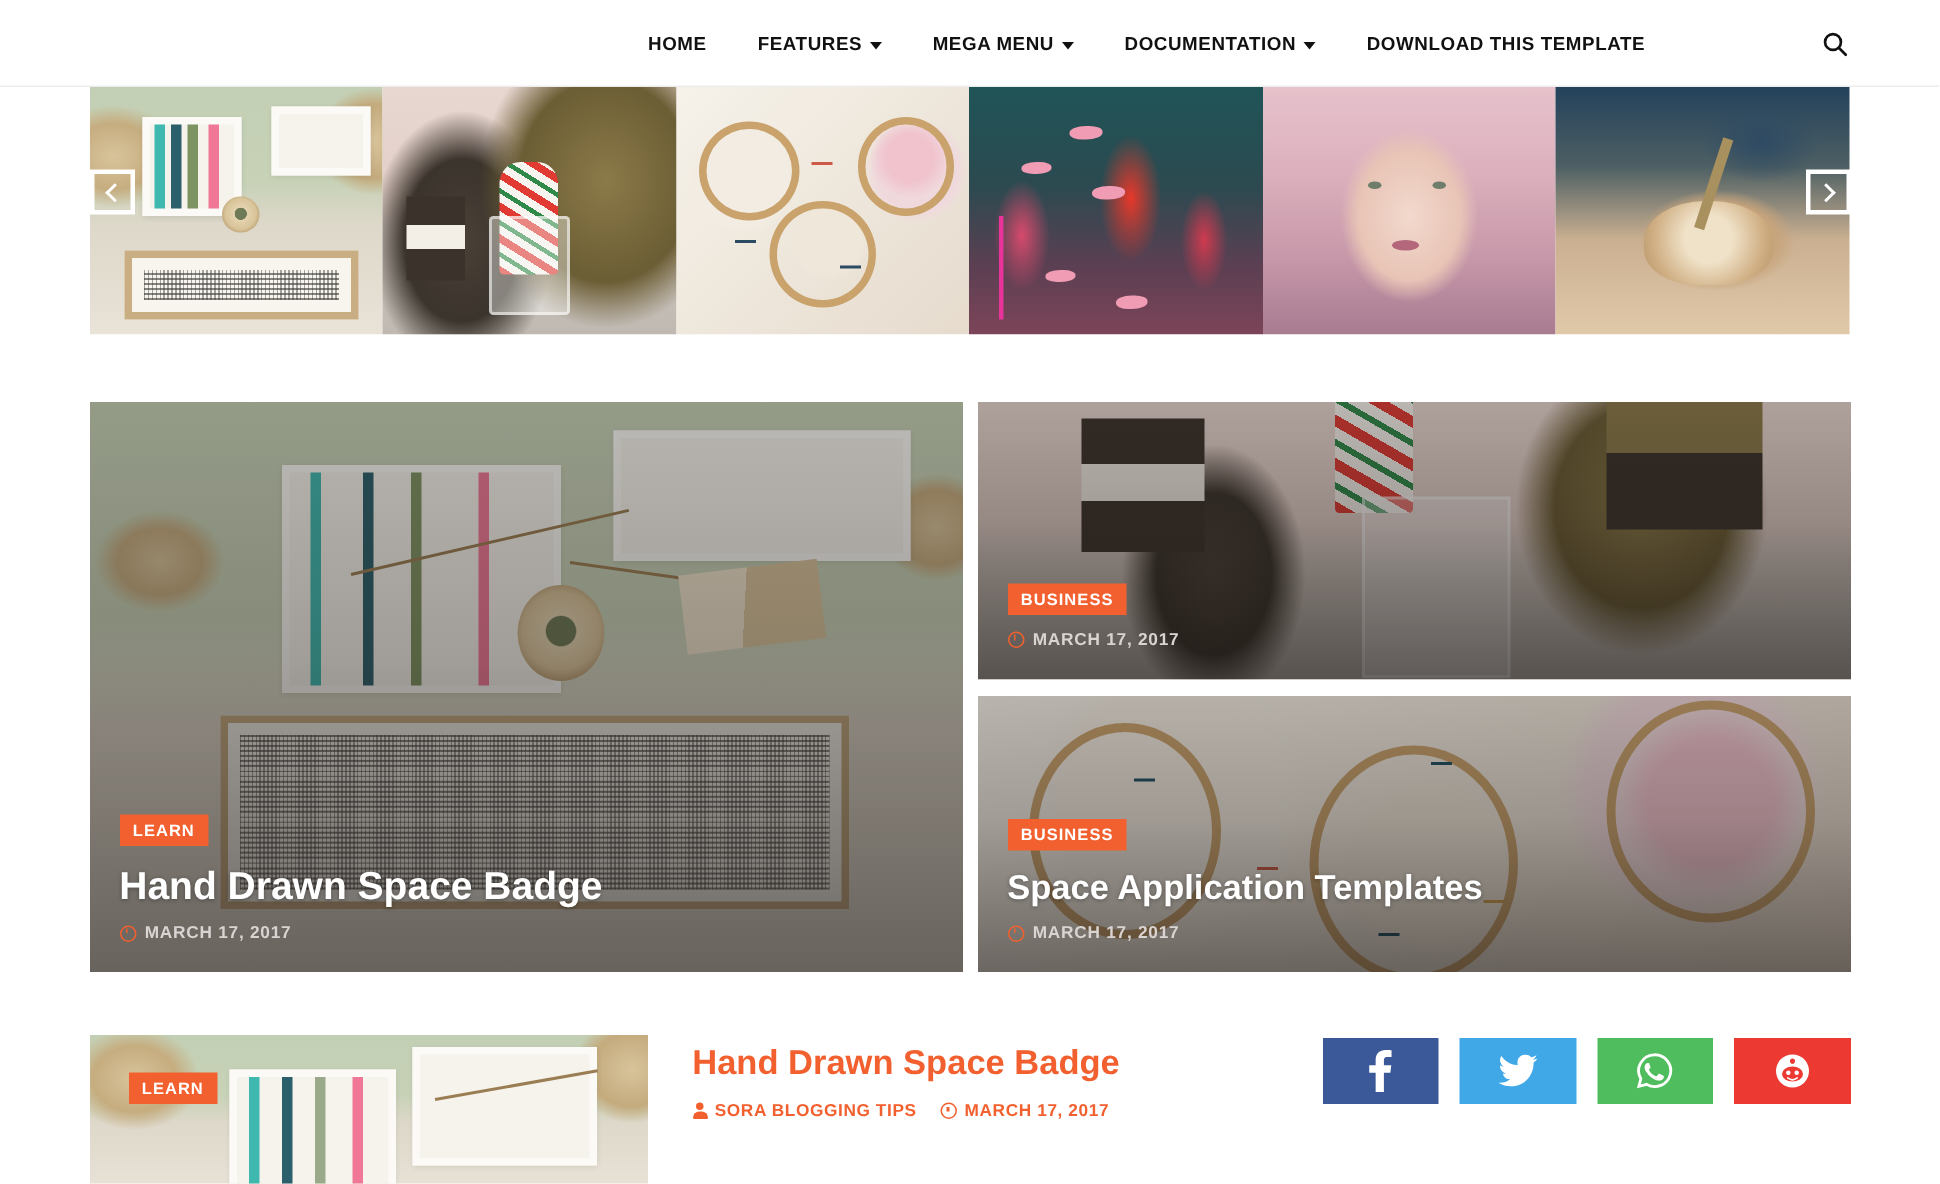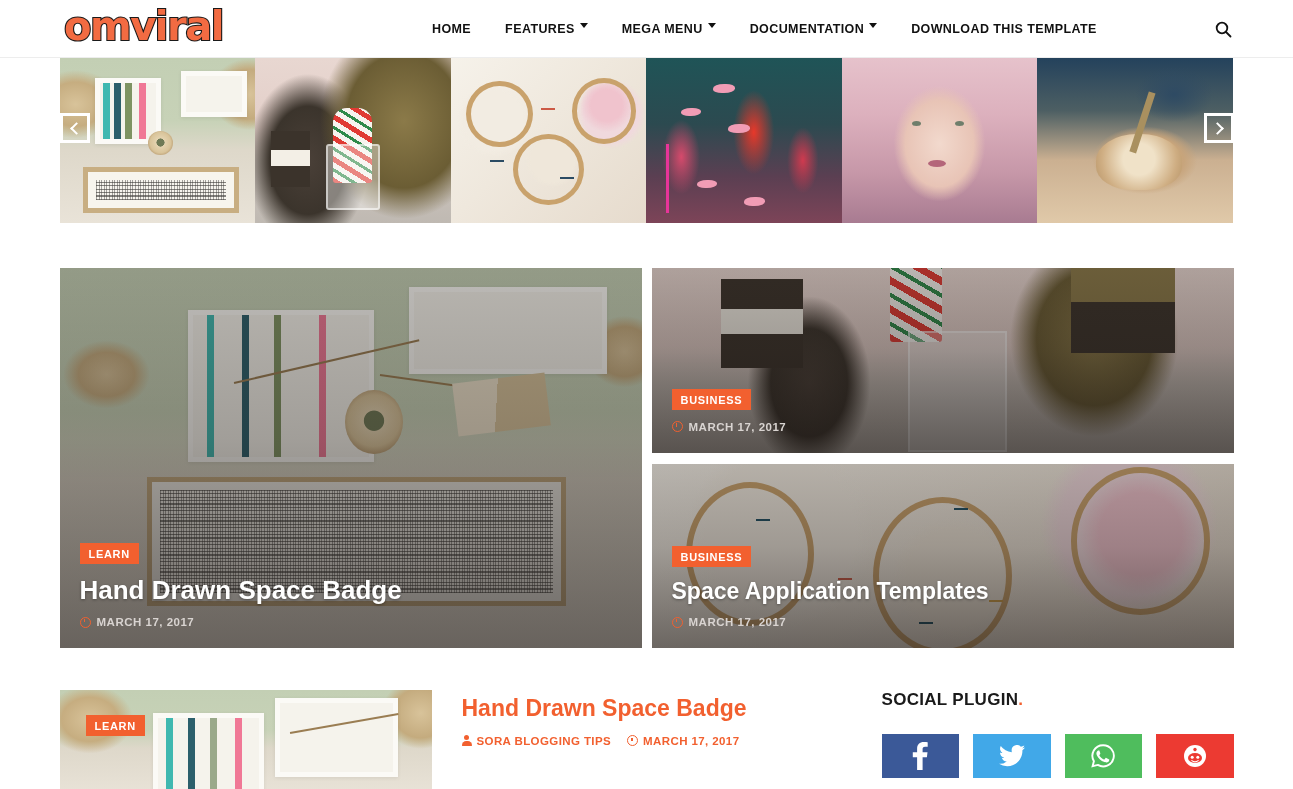--- a/index.html
+++ b/index.html
@@ -34,21 +34,21 @@
     display: flex; align-items: center; gap: 0;
   }
   .nav-item {
     font-size: 12.5px; font-weight: 700;
     letter-spacing: 0.4px;
     color: #111111;
     text-transform: uppercase;
     padding: 0 17px;
     cursor: pointer;
     white-space: nowrap;
-    display: flex; align-items: flex-start; gap: 5px;
+    display: flex; align-items: center; gap: 5px;
   }
   .nav-item:first-child { padding-left: 0; }
   .caret {
     display: inline-block;
     width: 0; height: 0;
     border-left: 4px solid transparent;
     border-right: 4px solid transparent;
     border-top: 5px solid #111;
     position: relative; top: 1px;
   }
@@ -301,21 +301,20 @@
       radial-gradient(ellipse 55px 40px at 70% 22%, #2e4a63 0%, rgba(46,74,99,0) 70%),
       linear-gradient(to bottom, #24425c 0%, #4d5f63 32%, #cbb091 62%, #e0c9a9 100%);
   }
   .fish { position:absolute; border-radius:50% 40% 50% 40%; background:#f19cb5; }
   .dragonfly { position:absolute; width:14px; height:2px; }
 </style>
 </head>
 <body>
 
 <div class="header">
-  <div class="logo">omviral</div>
 
   <nav class="nav">
     <div class="nav-item">
       <span>HOME</span>
     </div>
     <div class="nav-item">
       <span>FEATURES</span>
       <i class="caret"></i>
     </div>
     <div class="nav-item">
@@ -519,23 +518,20 @@
           <span class="meta-unit">
             <span class="clock-ico" style="border-color:#f2602f;"></span>
             <span>MARCH 17, 2017</span>
           </span>
         </div>
       </div>
     </div>
   </section>
 
   <aside class="col-side">
-    <h3 class="sec-head">
-      <span>SOCIAL PLUGIN</span><span class="dot">.</span>
-    </h3>
 
     <div class="social-grid">
 
       <a class="social-btn" style="background:#3b5998;">
         <svg width="16" height="28" viewBox="0 0 16 28">
           <path fill="#fff" d="M10.6 28V15.2h4.3l.6-5h-4.9V7.1c0-1.4.4-2.4 2.5-2.4H15.7V.2C15.2.1 13.6 0 11.7 0 7.8 0 5.1 2.4 5.1 6.6v3.6H.8v5h4.3V28z"></path>
         </svg>
       </a>
 
       <a class="social-btn" style="background:#41a8e8;">

